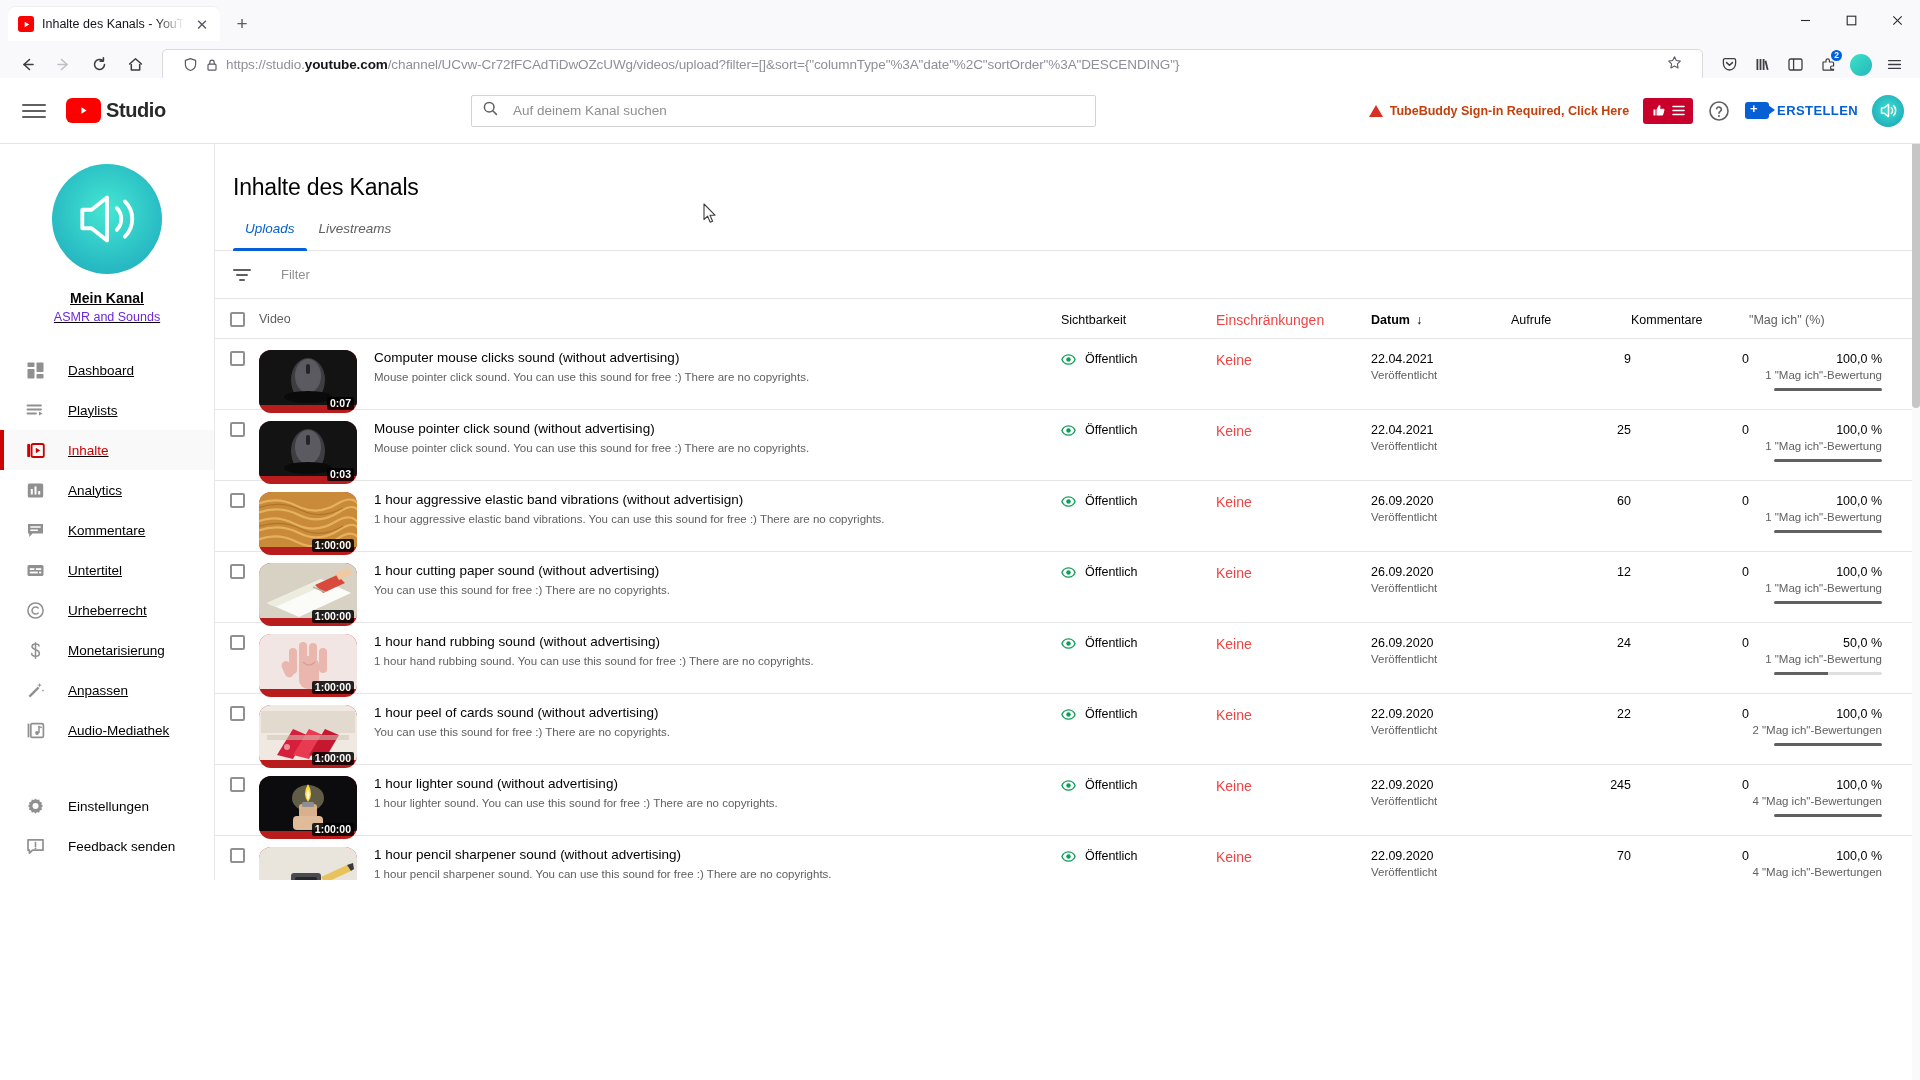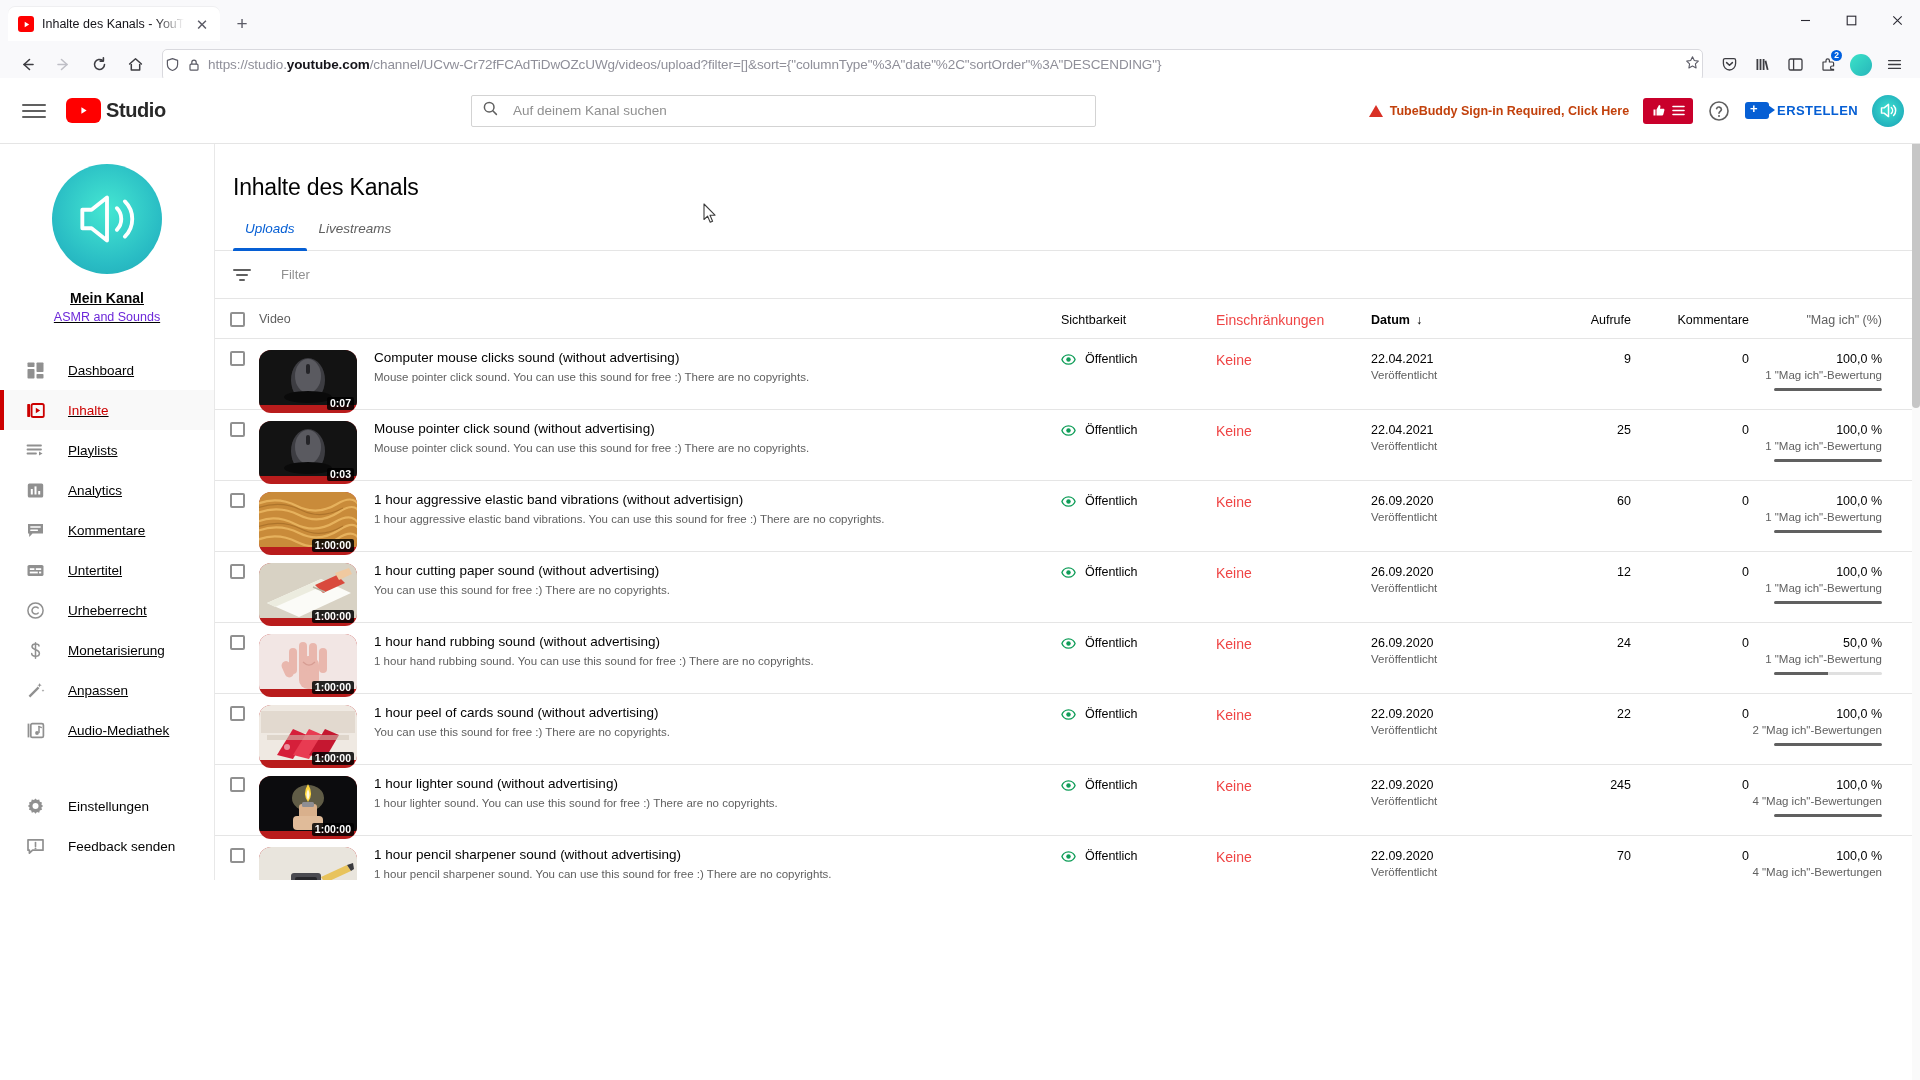--- a/index.html
+++ b/index.html
@@ -70,21 +70,21 @@
   }
   .navbtn {
     width: 34px; height: 34px; flex: 0 0 34px;
     display: flex; align-items: center; justify-content: center;
     color: #3d3d42;
   }
   .navbtn.disabled { color: #bfbfc6; }
   .urlbar {
     flex: 1 1 auto; height: 32px; margin: 0 8px;
     background: #ffffff; border: 1px solid #d9d9de; border-radius: 5px;
-    display: flex; align-items: center; gap: 7px; padding: 0 2px;
+    display: flex; align-items: center; gap: 7px; padding: 0 20px;
     min-width: 0;
   }
   .urlbar-icon { flex: 0 0 auto; display: flex; align-items: center; color: #5b5b66; }
   .url-text {
     flex: 1 1 auto; font-size: 13.5px; color: #8f8f99;
     white-space: nowrap; overflow: hidden; text-overflow: ellipsis;
     letter-spacing: -0.1px;
   }
   .url-text b { color: #15141a; font-weight: 700; }
   .url-star { flex: 0 0 auto; color: #5b5b66; }
@@ -293,21 +293,21 @@
   .c-comments { width: 118px; flex: 0 0 118px; text-align: right; font-size: 12.5px; color: #030303; padding-top: 2px; }
   .c-likes { width: 163px; flex: 0 0 163px; text-align: right; padding-right: 30px; padding-top: 2px; }
   .c-likes .pct { font-size: 12.5px; color: #030303; }
   .c-likes .sub { font-size: 11.5px; color: #606060; margin-top: 3px; }
   .likebar {
     height: 3px; background: #e0e0e0; border-radius: 2px; margin-top: 7px;
     margin-left: auto; width: 108px; overflow: hidden;
   }
   .likebar > i { display: block; height: 100%; background: #606060; }
   .th-video { flex: 1 1 auto; padding-left: 0; }
-  .th-right { text-align: right; }
+  .th-right { text-align: left; }
   .th-sorted { color: #030303; font-weight: 700; display: flex; align-items: center; gap: 6px; }
 
   
   .vscroll {
     position: absolute; right: 0; top: 78px; width: 8px; height: 1002px;
     background: #fafafa;
   }
   .vscroll > i {
     position: absolute; top: 0; left: 0; width: 8px; height: 330px;
     background: #c6c6c6; border-radius: 4px;
@@ -510,38 +510,38 @@
       <span class="nav-ico">
         <svg width="19" height="19" viewBox="0 0 19 19">
             <rect x="1.5" y="1.5" width="7" height="4.5" rx="0.8" fill="currentColor"></rect>
             <rect x="1.5" y="8" width="7" height="9.5" rx="0.8" fill="currentColor"></rect>
             <rect x="10.5" y="1.5" width="7" height="9.5" rx="0.8" fill="currentColor"></rect>
             <rect x="10.5" y="13" width="7" height="4.5" rx="0.8" fill="currentColor"></rect>
           </svg>
       </span>
       <span>Dashboard</span>
     </div>
+    <div class="nav-item">
+      <span class="nav-ico">
+        <svg width="19" height="19" viewBox="0 0 19 19">
+            <path d="M1.5 4.5 H15 M1.5 8.5 H15 M1.5 12.5 H10" stroke="currentColor" stroke-width="1.8" stroke-linecap="round"></path>
+            <path d="M13 10.5 L16.5 12.5 L13 14.5 Z" fill="currentColor"></path>
+          </svg>
+      </span>
+      <span>Playlists</span>
+    </div>
     <div class="nav-item active">
       <span class="nav-ico">
         <svg width="19" height="19" viewBox="0 0 19 19">
             <rect x="1.2" y="3" width="3" height="13" rx="0.8" fill="currentColor"></rect>
             <rect x="5.6" y="3" width="12.2" height="13" rx="1.6" fill="none" stroke="currentColor" stroke-width="1.8"></rect>
             <path d="M9.8 6.8 L14.2 9.5 L9.8 12.2 Z" fill="currentColor"></path>
           </svg>
       </span>
       <span>Inhalte</span>
-    </div>
-    <div class="nav-item">
-      <span class="nav-ico">
-        <svg width="19" height="19" viewBox="0 0 19 19">
-            <path d="M1.5 4.5 H15 M1.5 8.5 H15 M1.5 12.5 H10" stroke="currentColor" stroke-width="1.8" stroke-linecap="round"></path>
-            <path d="M13 10.5 L16.5 12.5 L13 14.5 Z" fill="currentColor"></path>
-          </svg>
-      </span>
-      <span>Playlists</span>
     </div>
     <div class="nav-item">
       <span class="nav-ico">
         <svg width="19" height="19" viewBox="0 0 19 19">
             <rect x="1.8" y="2.5" width="15.4" height="14" rx="1.6" fill="currentColor"></rect>
             <rect x="4.8" y="8" width="2" height="5.5" fill="#fff"></rect>
             <rect x="8.5" y="5.4" width="2" height="8.1" fill="#fff"></rect>
             <rect x="12.2" y="10" width="2" height="3.5" fill="#fff"></rect>
           </svg>
       </span>

